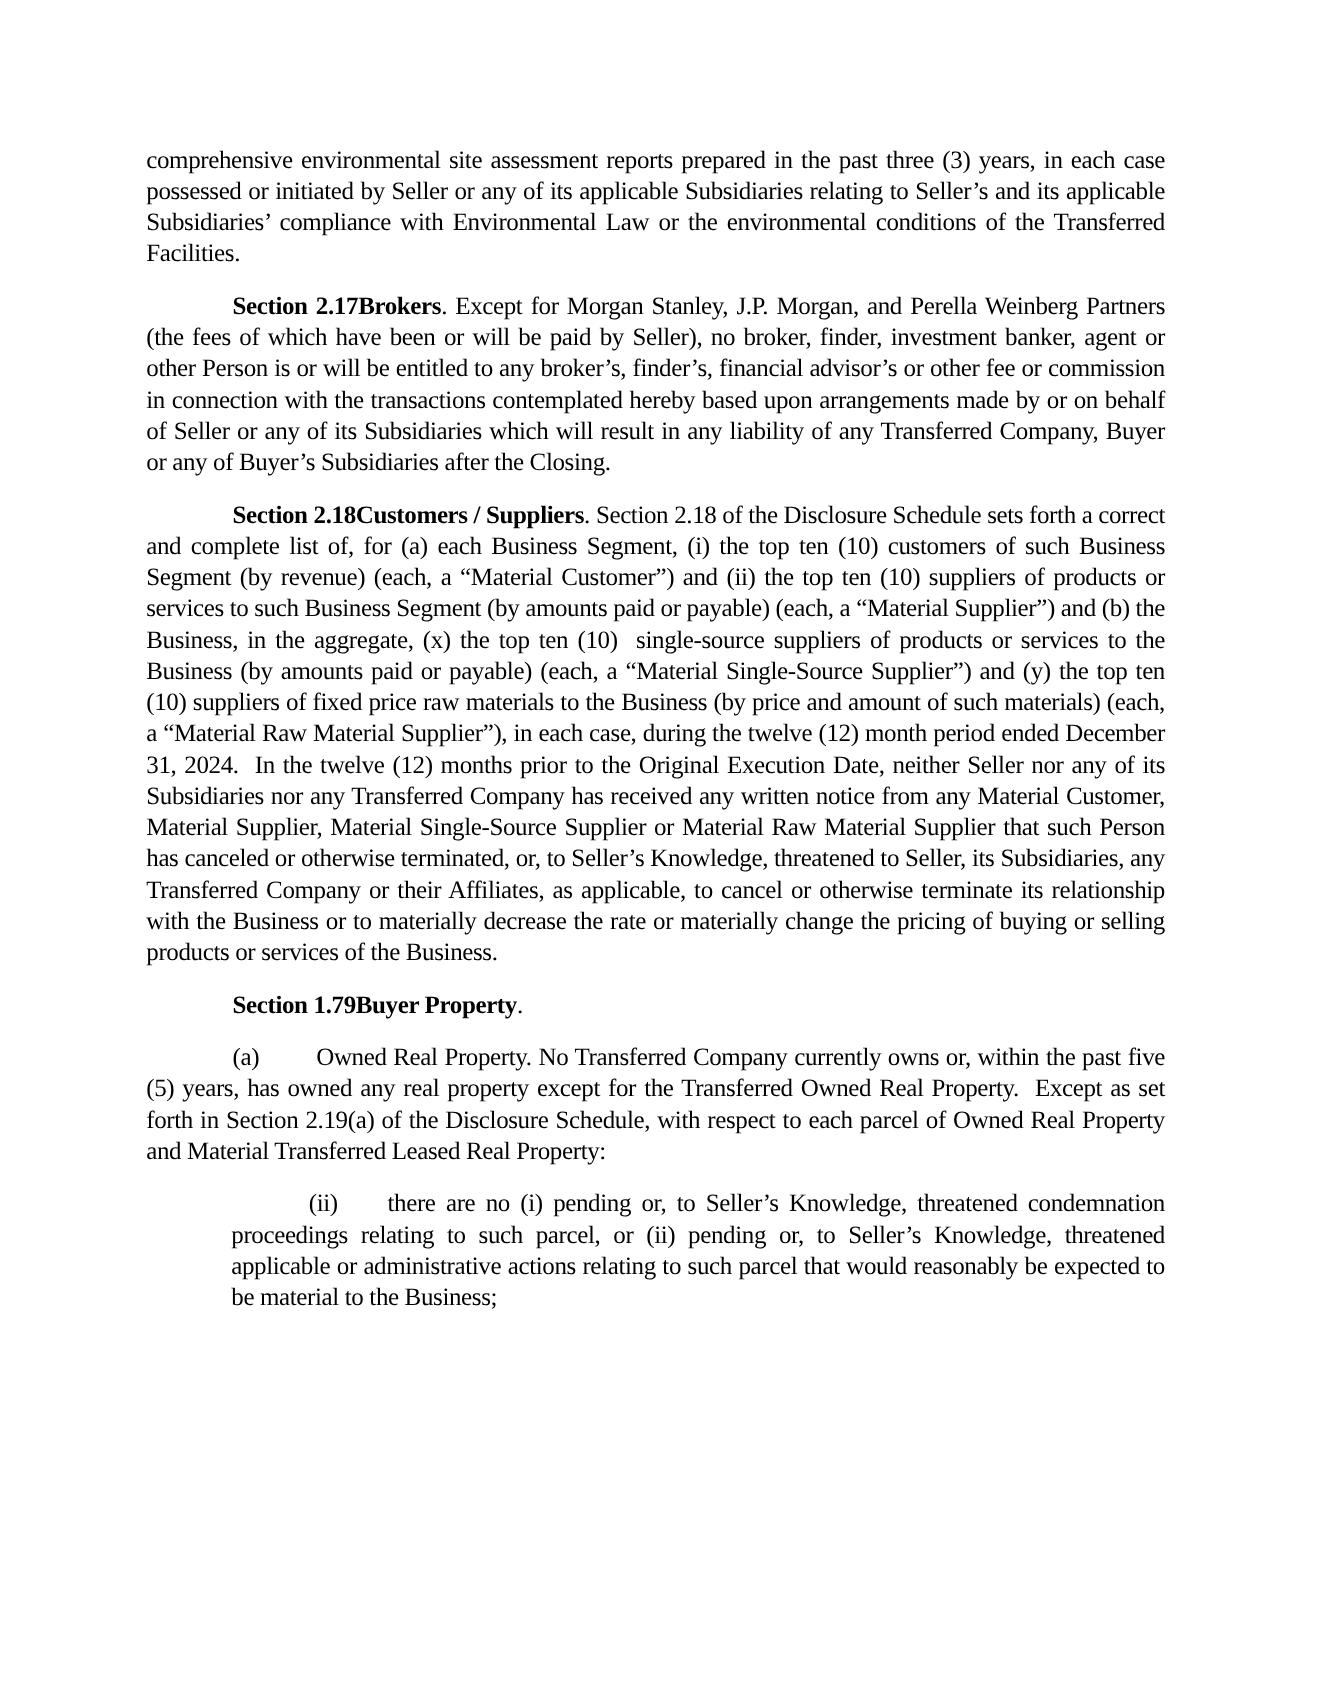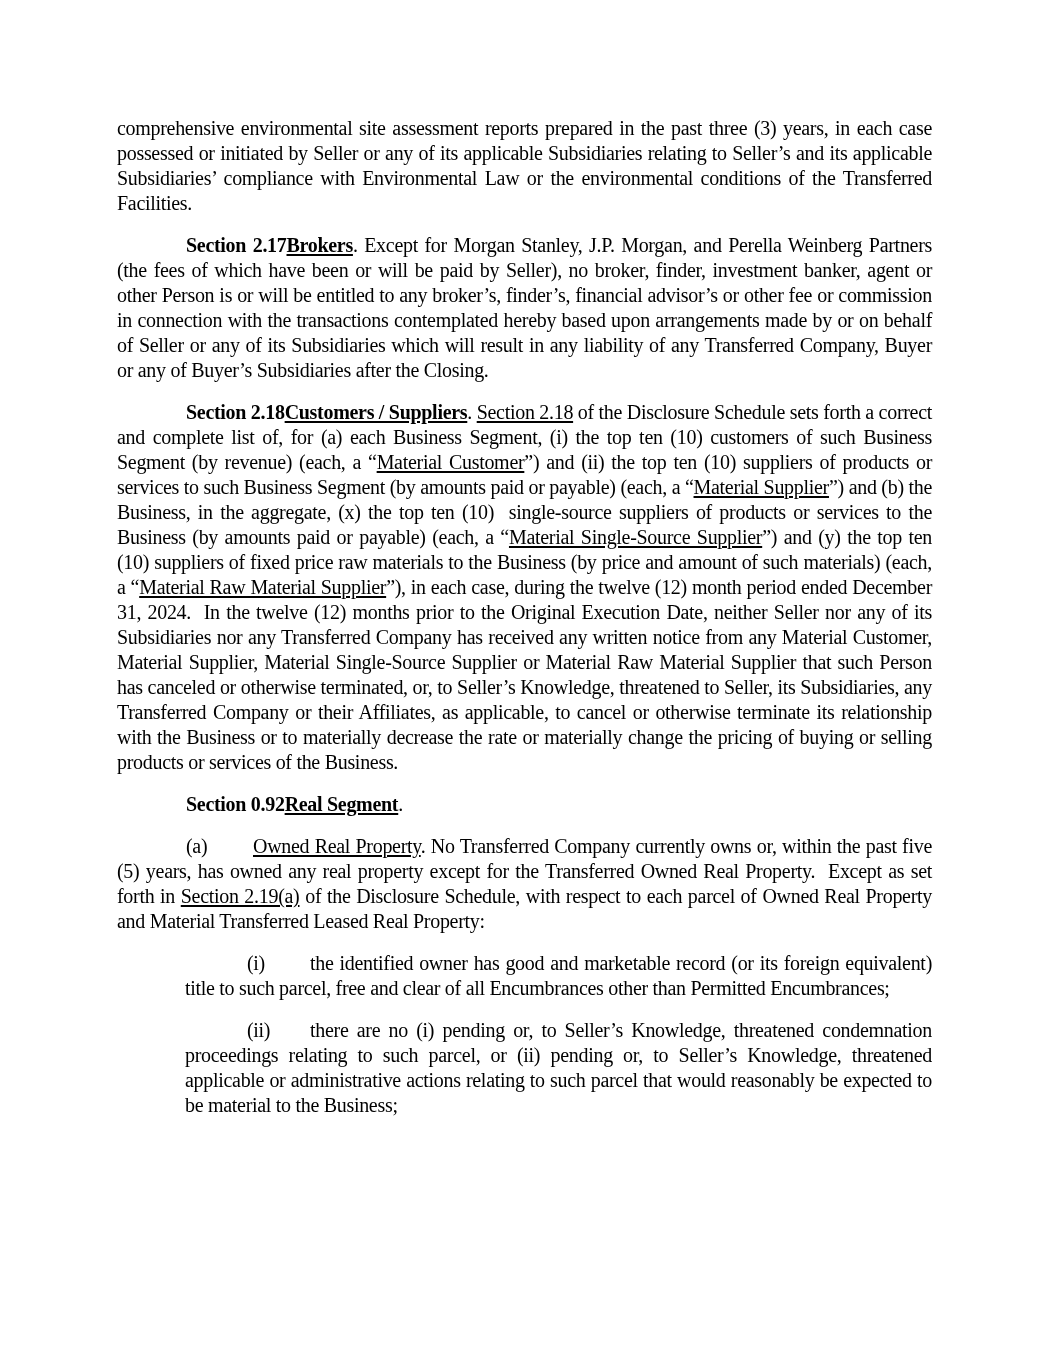--- a/index.html
+++ b/index.html
@@ -31,21 +31,20 @@
     padding: 0;
   }
   p.indent { text-indent: 69px; }
   p.no-indent { text-indent: 0; }
   p.item {
     margin-left: 68px;
     text-indent: 62px;
   }
   .b { font-weight: bold; }
   .u {
-    text-decoration: underline;
     text-decoration-thickness: 1.5px;
     text-underline-offset: 2px;
   }
   .sec-label { margin-right: 0; }
   .marker-a {
     display: inline-block;
     width: 67px;
     text-indent: 0;
   }
   .marker-item {
@@ -68,25 +67,24 @@
 
 <div class="sheet">
   <div class="content">
 
     <p class="para no-indent"><span>comprehensive environmental site assessment reports prepared in the past three (3) years, in each case possessed or initiated by Seller or any of its applicable Subsidiaries relating to Seller’s and its applicable Subsidiaries’ compliance with Environmental Law or the environmental conditions of the Transferred Facilities.</span></p>
 
     <p class="para indent"><span class="b sec-label">Section 2.17</span><span class="b u">Brokers</span><span>. Except for Morgan Stanley, J.P. Morgan, and Perella Weinberg Partners (the fees of which have been or will be paid by Seller), no broker, finder, investment banker, agent or other Person is or will be entitled to any broker’s, finder’s, financial advisor’s or other fee or commission in connection with the transactions contemplated hereby based upon arrangements made by or on behalf of Seller or any of its Subsidiaries which will result in any liability of any Transferred Company, Buyer or any of Buyer’s Subsidiaries after the Closing.</span></p>
 
     <p class="para indent"><span class="b sec-label">Section 2.18</span><span class="b u">Customers / Suppliers</span><span>. </span><span class="u">Section 2.18</span><span> of the Disclosure Schedule sets forth a correct and complete list of, for (a) each Business Segment, (i) the top ten (10) customers of such Business Segment (by revenue) (each, a “</span><span class="u">Material Customer</span><span>”) and (ii) the top ten (10) suppliers of products or services to such Business Segment (by amounts paid or payable) (each, a “</span><span class="u">Material Supplier</span><span>”) and (b) the Business, in the aggregate, (x) the top ten (10)&nbsp; single-source suppliers of products or services to the Business (by amounts paid or payable) (each, a “</span><span class="u">Material Single-Source Supplier</span><span>”) and (y) the top ten (10) suppliers of fixed price raw materials to the Business (by price and amount of such materials) (each, a “</span><span class="u">Material Raw Material Supplier</span><span>”), in each case, during the twelve (12) month period ended December 31, 2024.&nbsp; In the twelve (12) months prior to the Original Execution Date, neither Seller nor any of its Subsidiaries nor any Transferred Company has received any written notice from any Material Customer, Material Supplier, Material Single-Source Supplier or Material Raw Material Supplier that such Person has canceled or otherwise terminated, or, to Seller’s Knowledge, threatened to Seller, its Subsidiaries, any Transferred Company or their Affiliates, as applicable, to cancel or otherwise terminate its relationship with the Business or to materially decrease the rate or materially change the pricing of buying or selling products or services of the Business.</span></p>
 
-    <p class="para indent"><span class="b sec-label">Section 0.92</span><span class="b u">Real Segment</span><span>.</span></p>
+    <p class="para indent"><span class="b sec-label">Section 1.79</span><span class="b u">Buyer Property</span><span>.</span></p>
 
     <p class="para indent"><span class="marker-a">(a)</span><span class="u">Owned Real Property</span><span>. No Transferred Company currently owns or, within the past five (5) years, has owned any real property except for the Transferred Owned Real Property.&nbsp; Except as set forth in </span><span class="u">Section 2.19(a)</span><span> of the Disclosure Schedule, with respect to each parcel of Owned Real Property and Material Transferred Leased Real Property:</span></p>
 
-    <p class="para item"><span class="marker-item">(i)</span><span>the identified owner has good and marketable record (or its foreign equivalent) title to such parcel, free and clear of all Encumbrances other than Permitted Encumbrances;</span></p>
 
     <p class="para item"><span class="marker-item">(ii)</span><span>there are no (i) pending or, to Seller’s Knowledge, threatened condemnation proceedings relating to such parcel, or (ii) pending or, to Seller’s Knowledge, threatened applicable or administrative actions relating to such parcel that would reasonably be expected to be material to the Business;</span></p>
 
 
   </div>
 
   <div class="footer">43</div>
 </div>
 
 </body></html>

